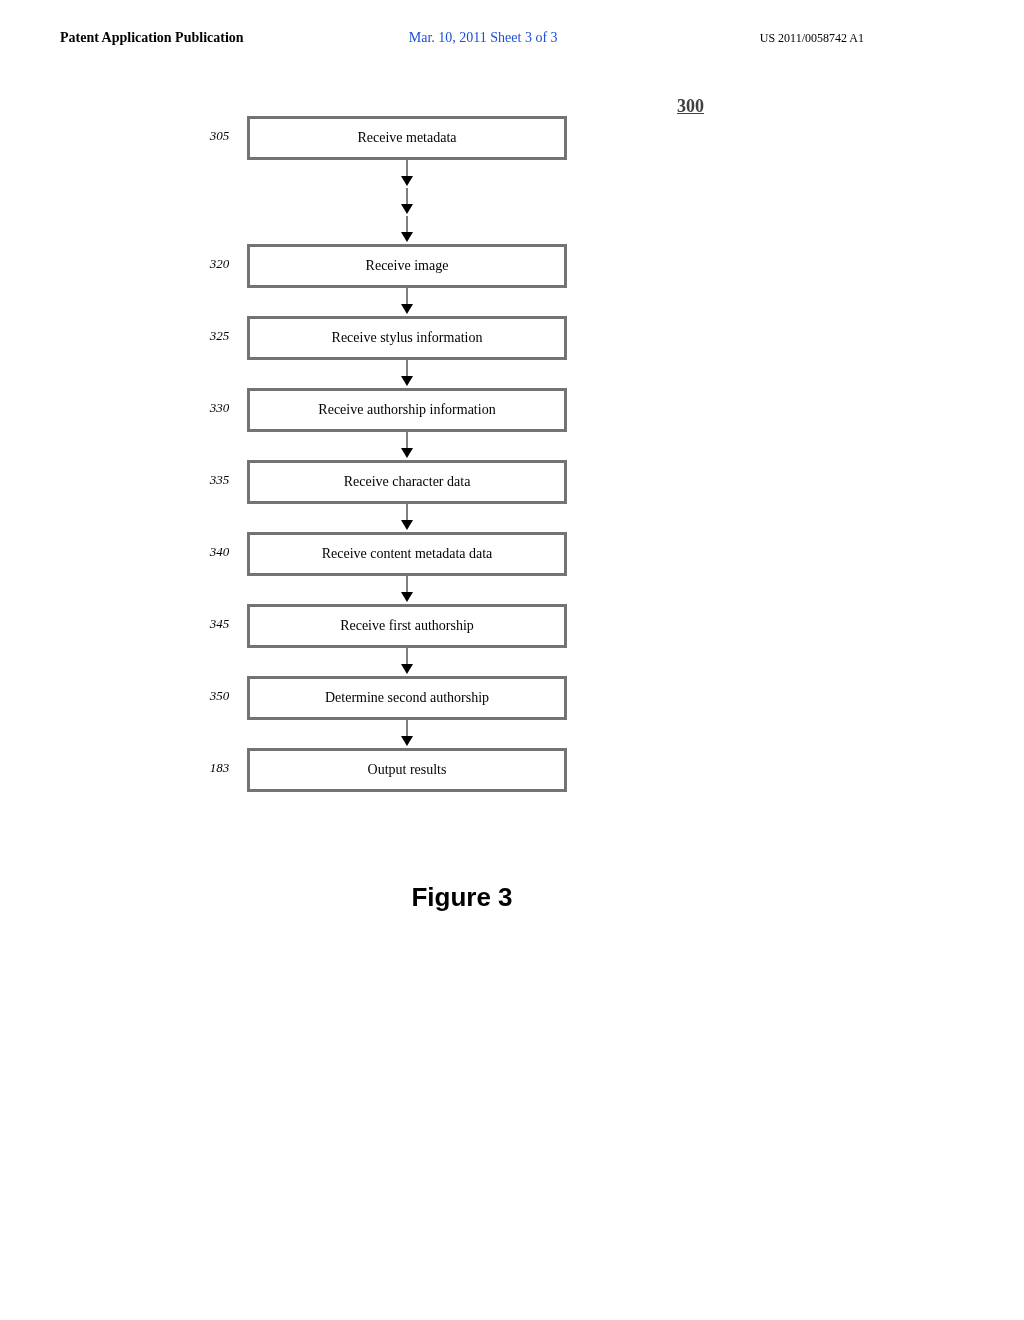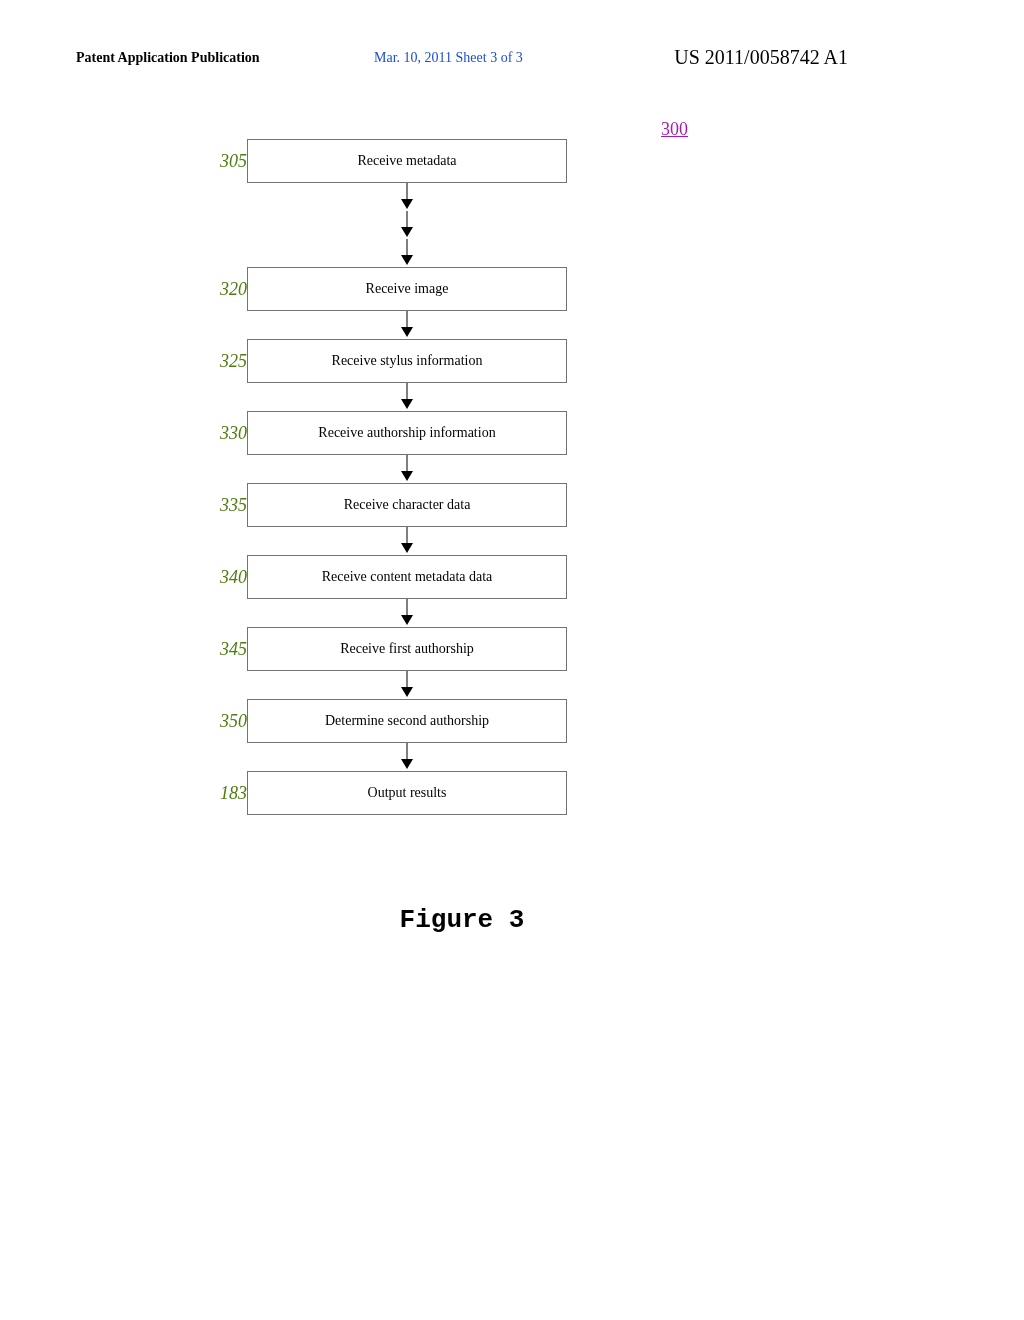--- a/index.html
+++ b/index.html
@@ -13,21 +13,21 @@
       font-family: 'Times New Roman', Times, serif;
       width: 1024px;
       min-height: 1320px;
       position: relative;
     }
 
     .page {
       width: 924px;
       min-height: 1320px;
       background: #ffffff;
-      padding: 16px;
+      padding: 0;
       position: relative;
     }
 
     
     .header {
       display: flex;
       justify-content: space-between;
       align-items: center;
       padding: 30px 60px 20px 60px;
       border-bottom: none;
@@ -38,42 +38,42 @@
       font-weight: bold;
       color: #000;
     }
 
     .header-center {
       font-size: 14px;
       color: #1d4ed8;
     }
 
     .header-right {
-      font-size: 20px;
+      font-size: 12px;
       color: #000;
       margin-left: 37px;
     }
 
     
     .diagram-area {
       display: flex;
       flex-direction: column;
       align-items: center;
       padding: 30px 0 40px 0;
       position: relative;
     }
 
     
     .figure-number-label {
       position: absolute;
       top: 30px;
       right: 220px;
       font-size: 18px;
-      font-weight: normal;
-      color: #a21caf;
+      font-weight: bold;
+      color: #404040;
       text-decoration: underline;
     }
 
     
     .flow-container {
       display: flex;
       flex-direction: column;
       align-items: flex-start;
       margin-top: 20px;
       margin-left: 60px;
@@ -83,31 +83,31 @@
     
     .step-row {
       display: flex;
       flex-direction: row;
       align-items: flex-start;
       position: relative;
       width: 600px;
     }
 
     .step-label {
-      font-size: 18px;
-      color: #4d7c0f;
+      font-size: 13px;
+      color: #000000;
       width: 55px;
       min-width: 55px;
       padding-top: 12px;
-      text-align: right;
+      text-align: center;
       font-style: italic;
     }
 
     .step-box {
-      border: 1px solid #737373;
+      border: 3px solid #737373;
       width: 320px;
       min-height: 44px;
       display: flex;
       align-items: center;
       justify-content: center;
       font-size: 14px;
       color: #000;
       background: #fff;
       position: relative;
     }
@@ -159,21 +159,21 @@
       border-top: 10px solid #000;
     }
 
     
     .figure-caption {
       text-align: center;
       font-size: 26px;
       font-weight: bold;
       color: #000;
       margin-top: 50px;
-      font-family: Liberation Mono, monospace;
+      font-family: Liberation Sans, sans-serif;
     }
   </style>
 </head>
 <body>
 
 <div class="page">
 
   <div class="header">
     <div class="header-left">Patent Application Publication</div>
     <div class="header-center">Mar. 10, 2011  Sheet 3 of 3</div>

